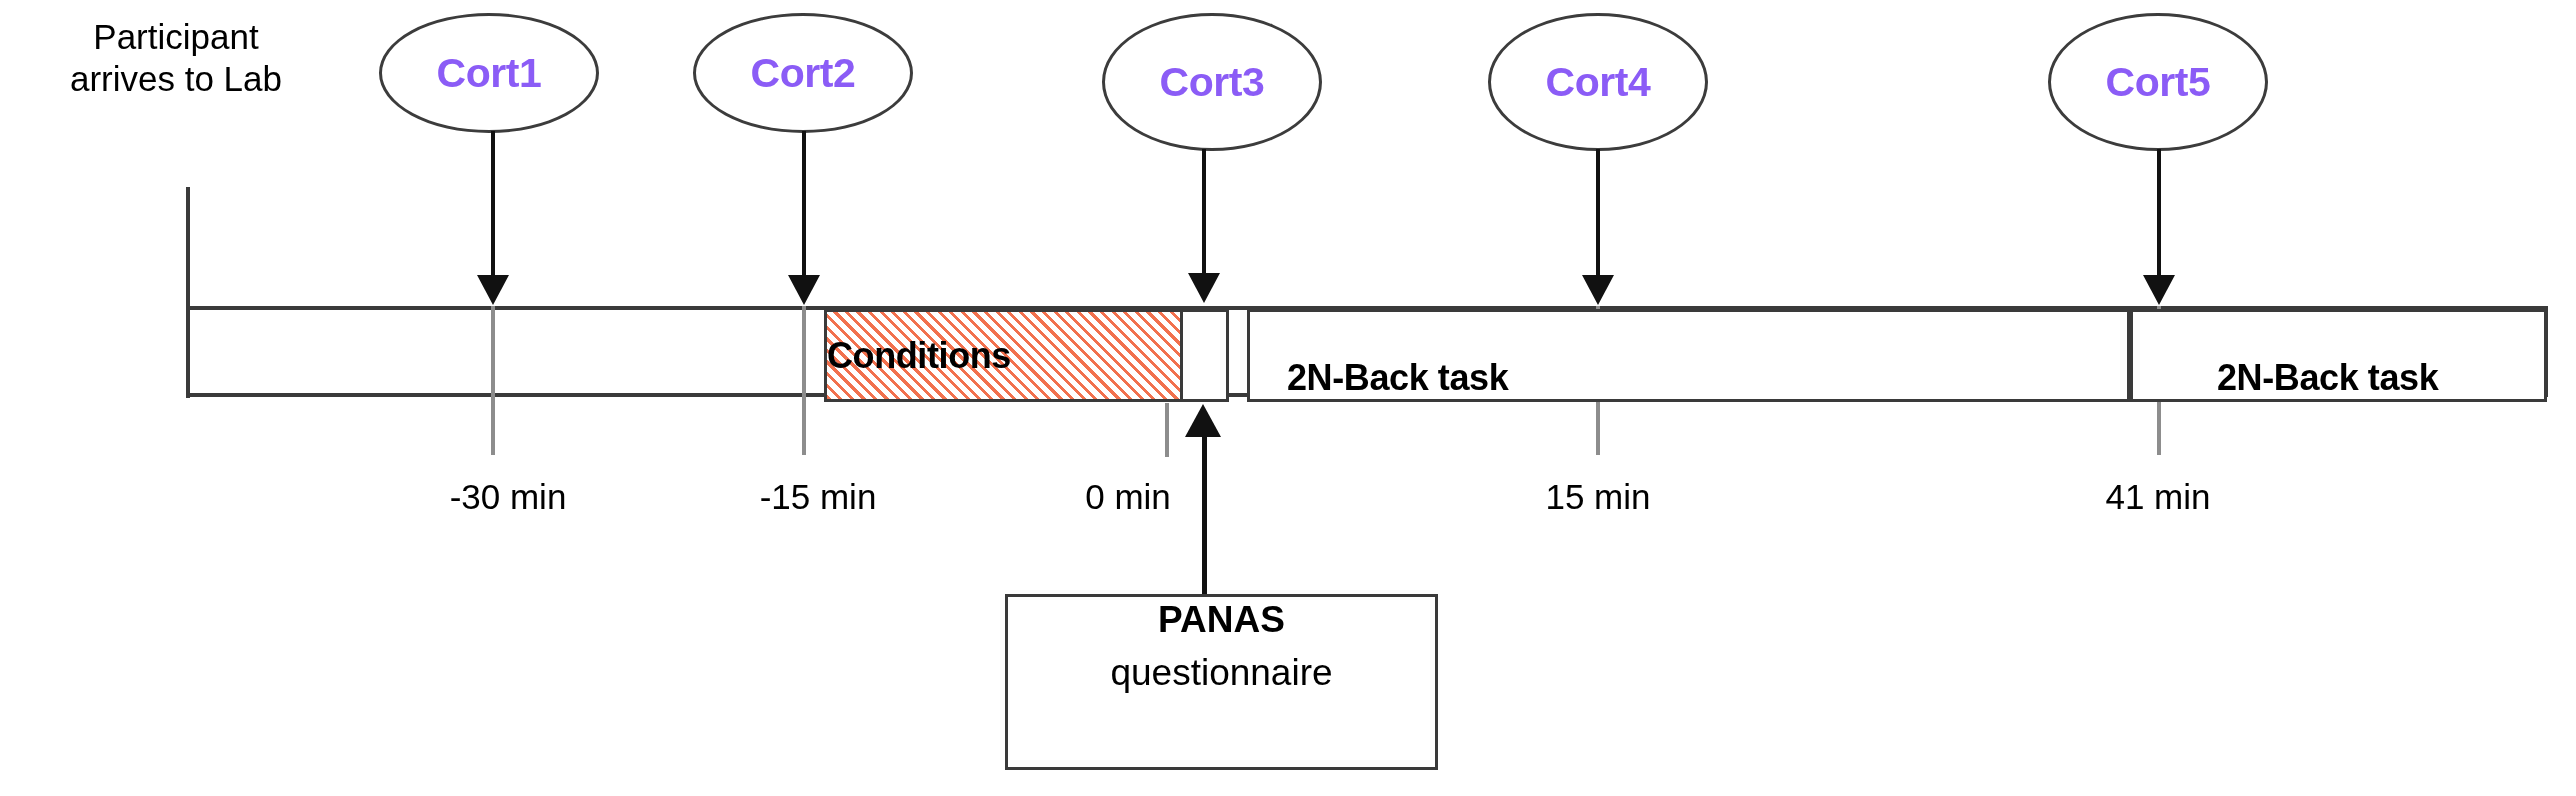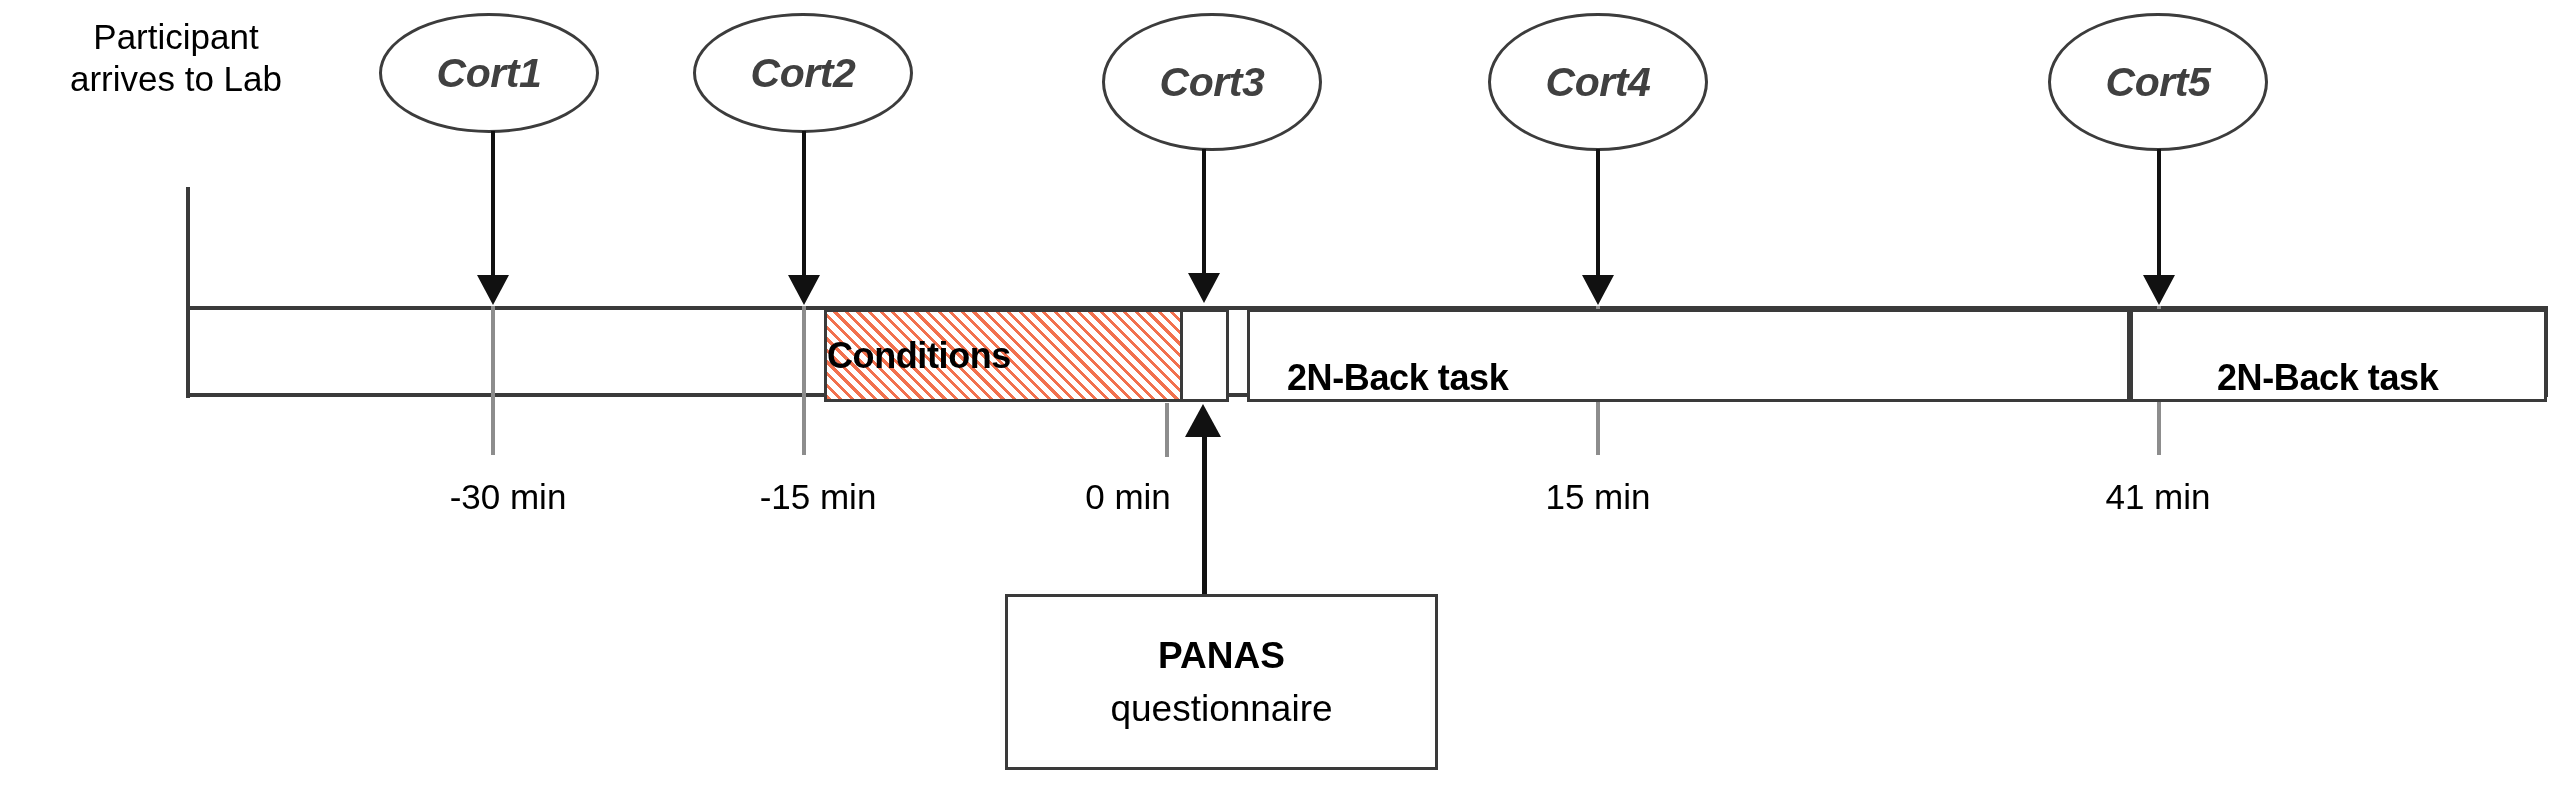--- a/index.html
+++ b/index.html
@@ -50,23 +50,22 @@
     background:#ffffff;
     box-sizing:border-box;
     display:flex;
     align-items:center;
     justify-content:center;
   }
   .cort-text{
     font-size:41px;
     font-weight:bold;
     letter-spacing:-0.4px;
-    color:#404040;
+    color:#8b5cf6;
     line-height:1;
-    font-style:italic;
   }
   
   .cort-arrow-stem{
     position:absolute;
     width:3.7px;
     background:#111111;
   }
   .cort-arrow-head{
     position:absolute;
     width:0;height:0;
@@ -182,21 +181,20 @@
     left:1005px;
     top:594px;
     width:433px;
     height:176px;
     border:3.7px solid #3a3a3a;
     box-sizing:border-box;
     background:#ffffff;
     display:flex;
     flex-direction:column;
     align-items:center;
-    justify-content:center;
   }
   .panas-title{
     font-size:37px;
     font-weight:bold;
     color:#000;
     line-height:1.22;
   }
   .panas-sub{
     font-size:37px;
     font-weight:400;

